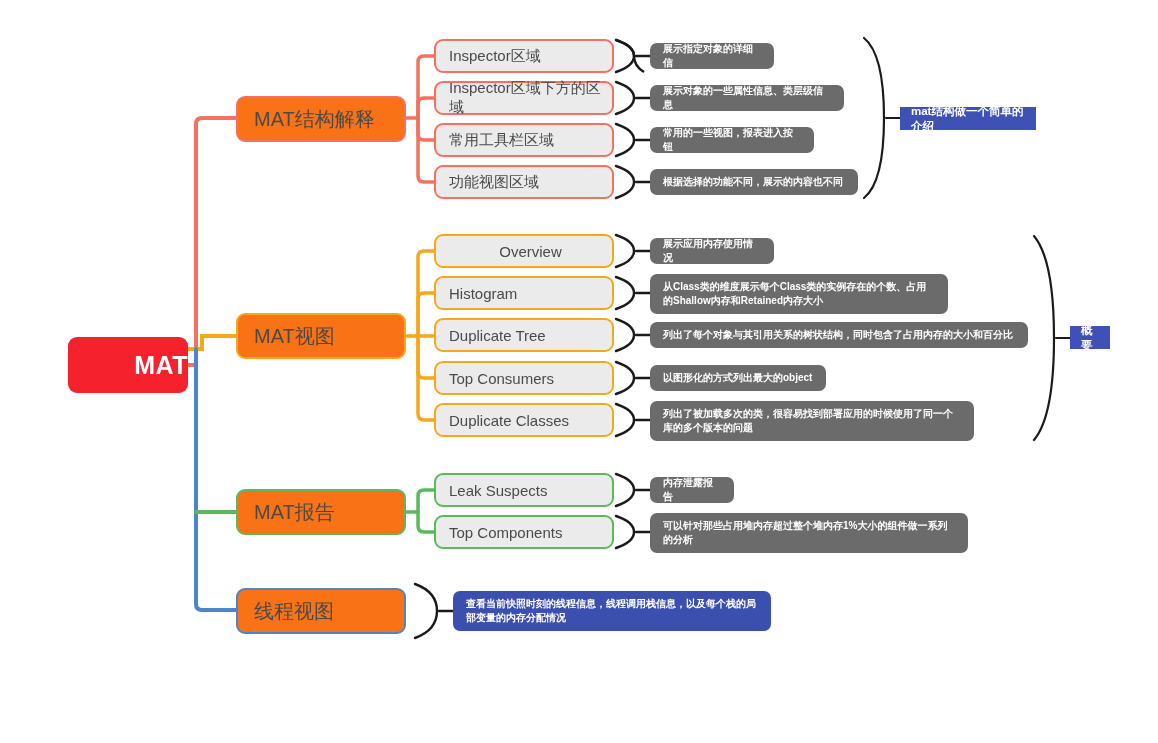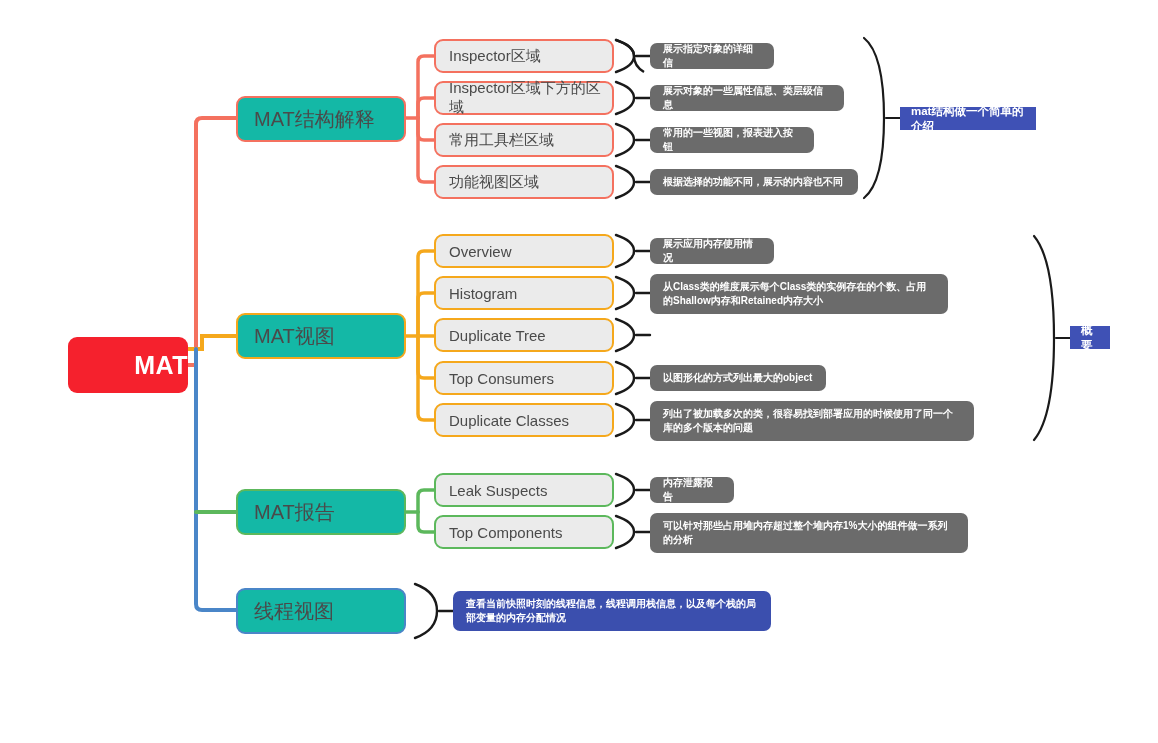--- a/index.html
+++ b/index.html
@@ -41,21 +41,21 @@
     letter-spacing: 0.5px;
     box-sizing: border-box;
   }
 
   
   .branch-node {
     position: absolute;
     display: flex;
     align-items: center;
     box-sizing: border-box;
-    background: #14b8a6;
+    background: #f97316;
     border: 2px solid #cccccc;
     border-radius: 9px;
     padding-left: 16px;
     color: #4a4a4a;
     font-size: 20px;
   }
 
   
   .leaf-node {
     position: absolute;
@@ -217,21 +217,21 @@
   </div>
 
   <div class="badge" style="left:900px; top:107px; width:136px; height:23px;">
     <span>mat结构做一个简单的介绍</span>
   </div>
 
   <div class="branch-node" style="left:236px; top:313px; width:170px; height:46px; border-color:#f5a81c;">
     <span>MAT视图</span>
   </div>
 
-  <div class="leaf-node" style="left:434px; top:234px; width:180px; height:34px; border-color:#f5a81c;">
+  <div class="leaf-node" style="left:434px; top:234px; width:180px; height:34px; border-color:#f5a81c;justify-content:center;">
     <span>Overview</span>
   </div>
   <div class="leaf-node" style="left:434px; top:276px; width:180px; height:34px; border-color:#f5a81c;">
     <span>Histogram</span>
   </div>
   <div class="leaf-node" style="left:434px; top:318px; width:180px; height:34px; border-color:#f5a81c;">
     <span>Duplicate Tree</span>
   </div>
   <div class="leaf-node" style="left:434px; top:361px; width:180px; height:34px; border-color:#f5a81c;">
     <span>Top Consumers</span>
@@ -239,20 +239,23 @@
   <div class="leaf-node" style="left:434px; top:403px; width:180px; height:34px; border-color:#f5a81c;">
     <span>Duplicate Classes</span>
   </div>
 
   <div class="callout grey" style="left:650px; top:238px; width:124px; height:26px;">
     <span>展示应用内存使用情况</span>
   </div>
   <div class="callout grey" style="left:650px; top:274px; width:298px; height:40px;">
     <span>从Class类的维度展示每个Class类的实例存在的个数、占用的Shallow内存和Retained内存大小</span>
   </div>
+  <div class="callout grey" style="left:650px; top:322px; width:378px; height:26px;">
+    <span>列出了每个对象与其引用关系的树状结构，同时包含了占用内存的大小和百分比</span>
+  </div>
   <div class="callout grey" style="left:650px; top:365px; width:176px; height:26px;">
     <span>以图形化的方式列出最大的object</span>
   </div>
   <div class="callout grey" style="left:650px; top:401px; width:324px; height:40px;">
     <span>列出了被加载多次的类，很容易找到部署应用的时候使用了同一个库的多个版本的问题</span>
   </div>
 
   <div class="badge" style="left:1070px; top:326px; width:40px; height:23px;">
     <span>概要</span>
   </div>

